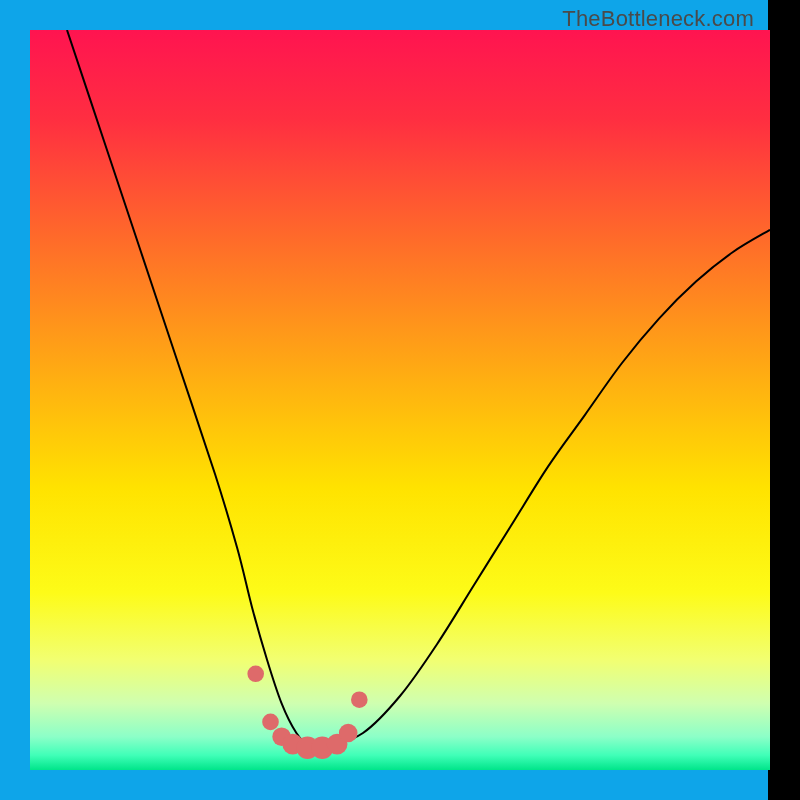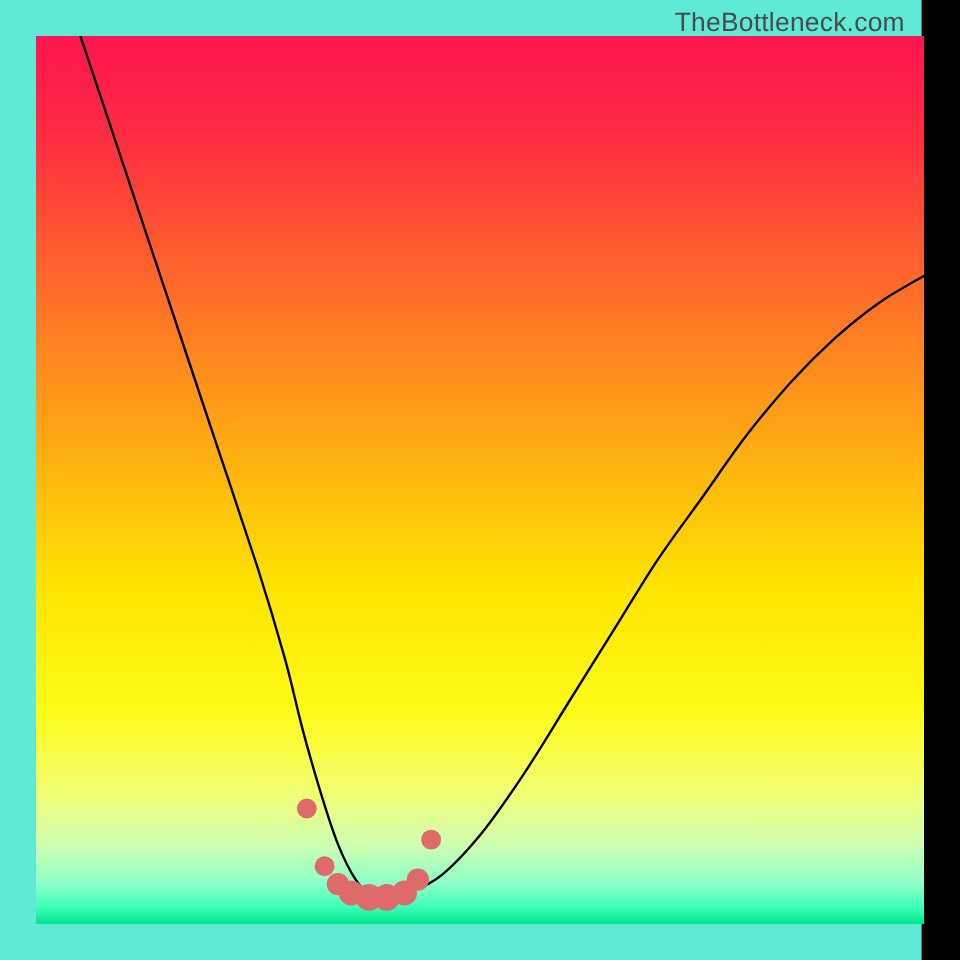--- a/index.html
+++ b/index.html
@@ -10,21 +10,21 @@
     background: #000;
     overflow: hidden;
     font-family: Arial, Helvetica, sans-serif;
   }
   .frame {
     position: absolute;
     left: 0;
     top: 0;
     width: 768px;
     height: 800px;
-    background: #5eead4;
+    background: #0ea5e9;
   }
   .plot-area {
     position: absolute;
     left: 30px;
     top: 30px;
     width: 740px;
     height: 740px;
     overflow: hidden;
   }
   .gradient {

